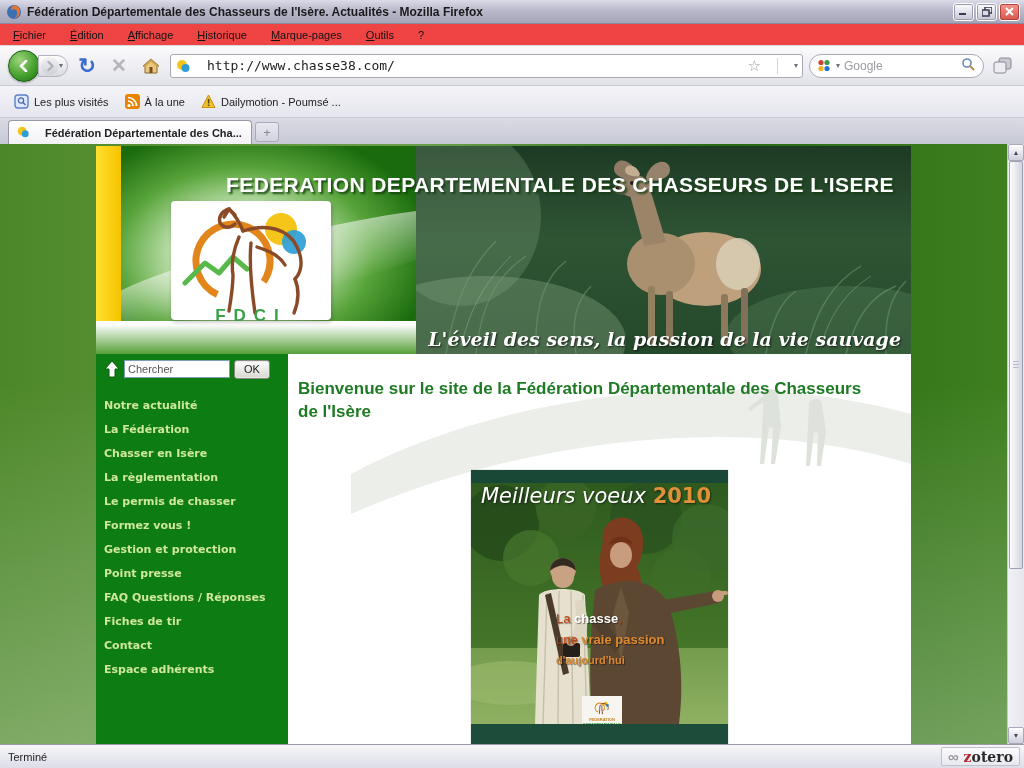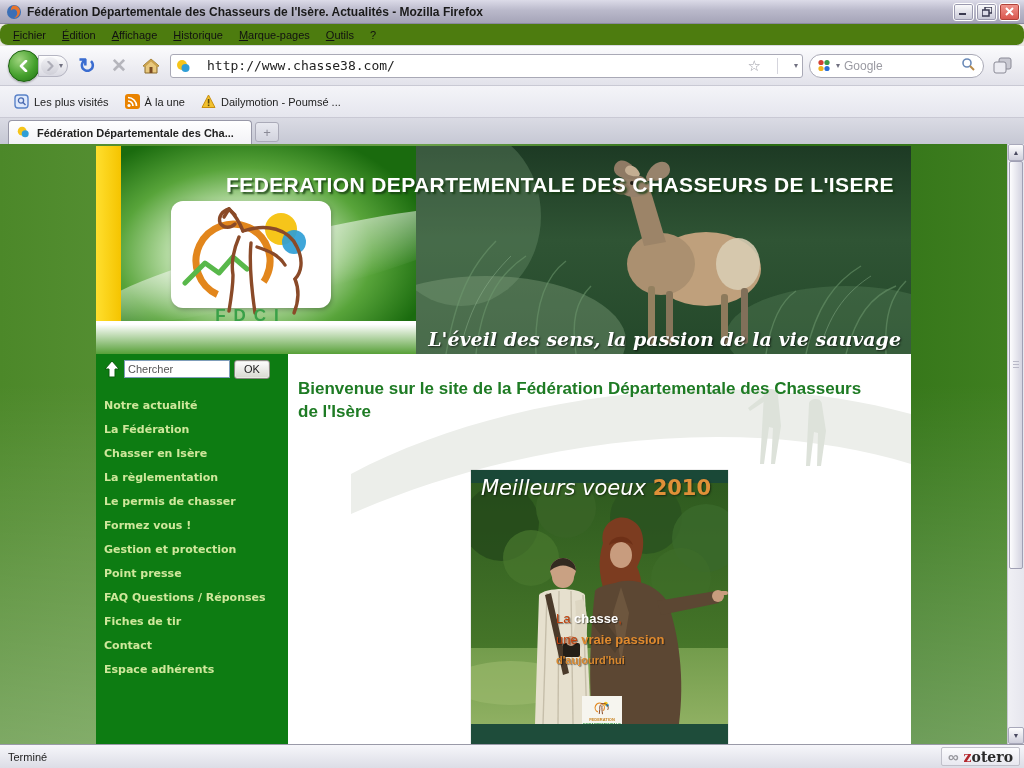--- a/index.html
+++ b/index.html
@@ -12,21 +12,21 @@
     border-bottom:1px solid #8a89a0; }
   .titlebar .ff-icon { width:16px; height:16px; margin-right:5px; flex:0 0 auto; }
   .titlebar .title { font-size:12px; font-weight:bold; color:#1a1a1a; white-space:nowrap; overflow:hidden; flex:1; }
   .winbtns { display:flex; gap:2px; }
   .wb { width:21px; height:18px; border:1px solid #ffffff; border-radius:3px; display:flex; align-items:center; justify-content:center; box-shadow:0 0 0 1px #9a99ae inset; }
   .wb.min,.wb.res { background:linear-gradient(#fdfdfe,#c6c6d6); color:#4a4a60; }
   .wb.close { background:linear-gradient(#f0978f,#d9534a); color:#fff; box-shadow:0 0 0 1px #b04138 inset; }
   .wb svg { display:block; }
 
   
-  .menubar { height:22px; background:#4d7c0f; display:flex; align-items:center; padding-left:6px; gap:2px; border-bottom:1px solid #d8d8e0;border-radius:8px; }
+  .menubar { height:22px; background:#ef4444; display:flex; align-items:center; padding-left:6px; gap:10px; border-bottom:1px solid #d8d8e0; }
   .menubar .mitem { font-size:11px; color:#111; padding:3px 7px; display:inline-block; cursor:default; }
   .menubar .mitem::first-letter { text-decoration:underline; }
 
   
   .navbar { height:40px; background:linear-gradient(#fbfbfd,#e2e2ea); display:flex; align-items:center; padding:0 8px; gap:6px; border-bottom:1px solid #c9c9d4; }
   .btn-back { width:32px; height:32px; border-radius:50%; background:radial-gradient(circle at 35% 30%,#9ed47d,#46a12e 55%,#1e7012); border:1px solid #1c5f10; display:flex; align-items:center; justify-content:center; box-shadow:0 1px 2px rgba(0,0,0,.3); flex:0 0 auto; }
   .btn-fwd-group { display:flex; align-items:center; height:22px; background:linear-gradient(#fefefe,#d9d9e2); border:1px solid #b5b5c2; border-radius:0 11px 11px 0; padding:0 4px 0 2px; margin-left:-8px; }
   .btn-fwd { width:18px; height:18px; border-radius:50%; background:linear-gradient(#f2f2f5,#cfcfd8); display:flex; align-items:center; justify-content:center; }
   .caret { font-size:8px; color:#707080; line-height:1; }
   .tool-glyph { font-size:21px; font-weight:bold; line-height:1; }
@@ -46,21 +46,21 @@
   .searchbox input::placeholder { color:#9a9aa2; }
 
   
   .bookmarksbar { height:32px; background:linear-gradient(#f4f4f8,#e5e6ee); border-bottom:1px solid #c9c9d4; display:flex; align-items:center; padding-left:8px; gap:4px; }
   .bm { display:flex; align-items:center; gap:5px; padding:2px 6px; border-radius:3px; font-size:11px; color:#222; }
   .bm svg { display:block; }
 
   
   .tabbar { height:26px; background:linear-gradient(#dadbe4,#c6c8d4); display:flex; align-items:flex-end; padding-left:8px; gap:3px; }
   .tab { width:244px; height:24px; background:linear-gradient(#ffffff,#f2f2f6); border:1px solid #9898a8; border-bottom:none; border-radius:4px 4px 0 0; display:flex; align-items:center; gap:5px; padding:0 7px; }
-  .tab .tab-label { font-size:11px; font-weight:bold; color:#222; white-space:nowrap; overflow:hidden; }
+  .tab .tab-label { font-size:11px; font-weight:bold; color:#222; white-space:nowrap; overflow:hidden;margin-left:8px; }
   .newtab { width:24px; height:20px; margin-bottom:2px; border:1px solid #aaaab8; border-radius:3px; background:linear-gradient(#e8e9f0,#d2d3de); color:#8a8a96; font-size:13px; display:flex; align-items:center; justify-content:center; }
 
   
   .viewport { flex:1; display:flex; overflow:hidden; }
   .page-area { flex:1; overflow:hidden;
     background:
       linear-gradient(to bottom, rgba(255,255,255,0) 40%, rgba(255,255,255,.28) 100%),
       linear-gradient(90deg,#4c8829 0%,#6ba04a 42%,#276a10 72%,#3f7f20 100%);
   }
   .site { width:815px; margin:2px auto 0; position:relative; }
@@ -69,21 +69,21 @@
   .banner { position:relative; height:208px; }
   .yellow-bar { position:absolute; left:0; top:0; width:25px; height:175px; background:linear-gradient(90deg,#ffdf2e,#f5c400); }
   .swoosh { position:absolute; left:25px; top:0; width:295px; height:175px;
     background:radial-gradient(ellipse 70% 80% at 42% 62%, #ffffff 0%, #d7efc9 28%, #58a43a 62%, #1a6b0e 92%); overflow:hidden;}
   .swoosh::after { content:""; position:absolute; left:-40px; top:90px; width:420px; height:60px; background:linear-gradient(rgba(255,255,255,.55),rgba(255,255,255,0)); transform:rotate(-14deg); border-radius:50%; }
   .strip { position:absolute; left:0; top:175px; width:320px; height:33px; background:linear-gradient(#ffffff 10%,#57a038 100%); }
   .photo { position:absolute; left:320px; top:0; width:495px; height:208px; overflow:hidden; }
   .photo svg { display:block; }
   .tagline { position:absolute; right:10px; bottom:4px; font-family:"DejaVu Serif",serif; font-style:italic; font-weight:bold; font-size:19px; color:#fff; text-shadow:1px 1px 2px rgba(0,0,0,.7); white-space:nowrap; }
   .banner-title { position:absolute; left:130px; top:10px; width:680px; font-size:21px; font-weight:bold; color:#fff; letter-spacing:.4px; text-shadow:2px 2px 2px rgba(20,60,15,.85); white-space:nowrap;margin-top:17px; }
-  .logo-box { position:absolute; left:75px; top:55px; width:160px; height:107px; background:#fff; border-radius:12px; box-shadow:1px 2px 4px rgba(0,0,0,.25); }
+  .logo-box { position:absolute; left:75px; top:55px; width:160px; height:119px; background:#fff; border-radius:4px; box-shadow:1px 2px 4px rgba(0,0,0,.25); }
   .logo-box svg { display:block; }
 
   
   .site-body { display:flex; height:396px; }
   .sidebar { width:192px; background:#0d7c12; padding:4px 8px 0 8px; flex:0 0 auto; }
   .search-row { display:flex; align-items:center; gap:4px; height:22px; }
   .home-arrow svg { display:block; }
   .side-search { width:106px; height:18px; border:1px solid #7f9db9; font-size:11px; color:#555; padding:1px 3px; outline:none; }
   .ok-btn { height:19px; padding:0 9px; font-size:11px; color:#222; background:linear-gradient(#fefefe,#d8d8d0); border:1px solid #8a8a82; border-radius:3px; box-shadow:0 0 0 1px #e8e8e4 inset; }
   .side-menu { margin-top:14px; }
@@ -91,21 +91,21 @@
 
   .main { flex:1; background:#fff; position:relative; overflow:hidden; }
   .watermark { position:absolute; right:0; top:0; pointer-events:none; }
   .heading { position:relative; margin:24px 20px 0 10px; width:580px; font-size:17px; font-weight:bold; color:#1e7b24; line-height:1.35; }
 
   
   .voeux { position:relative; width:257px; height:278px; margin:46px auto 0; box-shadow:0 0 1px rgba(0,0,0,.4); }
   .vx-top { position:absolute; left:0; top:0; width:100%; height:13px; background:#1a4837; }
   .vx-photo { position:absolute; left:0; top:13px; width:100%; height:241px; overflow:hidden; }
   .vx-bot { position:absolute; left:0; top:254px; width:100%; height:24px; background:#1e4c3a; }
-  .vx-title { position:absolute; left:10px; top:6px; font-family:"DejaVu Sans",sans-serif; font-style:italic; font-size:21px; color:#fff; white-space:nowrap; text-shadow:1px 1px 2px rgba(0,0,0,.5); }
+  .vx-title { position:absolute; left:10px; top:14px; font-family:"DejaVu Sans",sans-serif; font-style:italic; font-size:21px; color:#fff; white-space:nowrap; text-shadow:1px 1px 2px rgba(0,0,0,.5); }
   .vx-title .yr { font-style:normal; color:#e09038; font-weight:bold; }
   .vx-text { position:absolute; left:85px; top:138px; line-height:1.3; text-shadow:1px 1px 1px rgba(0,0,0,.45); white-space:nowrap; }
   .vx-text .w { color:#c2410c; font-size:13px; }
   .vx-text .wb2 { color:#fff; font-size:13px; font-weight:bold; }
   .vx-text .o { color:#e08a2e; font-size:13px; font-weight:bold; }
   .vx-text .o2 { color:#d8882e; font-size:11px; font-weight:bold; }
   .vx-logo { position:absolute; left:111px; top:226px; width:40px; height:46px; background:#f6f5ef; display:flex; flex-direction:column; align-items:center; padding-top:2px; }
   .vx-logo .mini-line { font-size:4px; line-height:1.2; color:#3aa048; font-weight:bold; text-align:center; white-space:nowrap; }
   .vx-logo .mini-line.or { color:#c8821e; }
 

